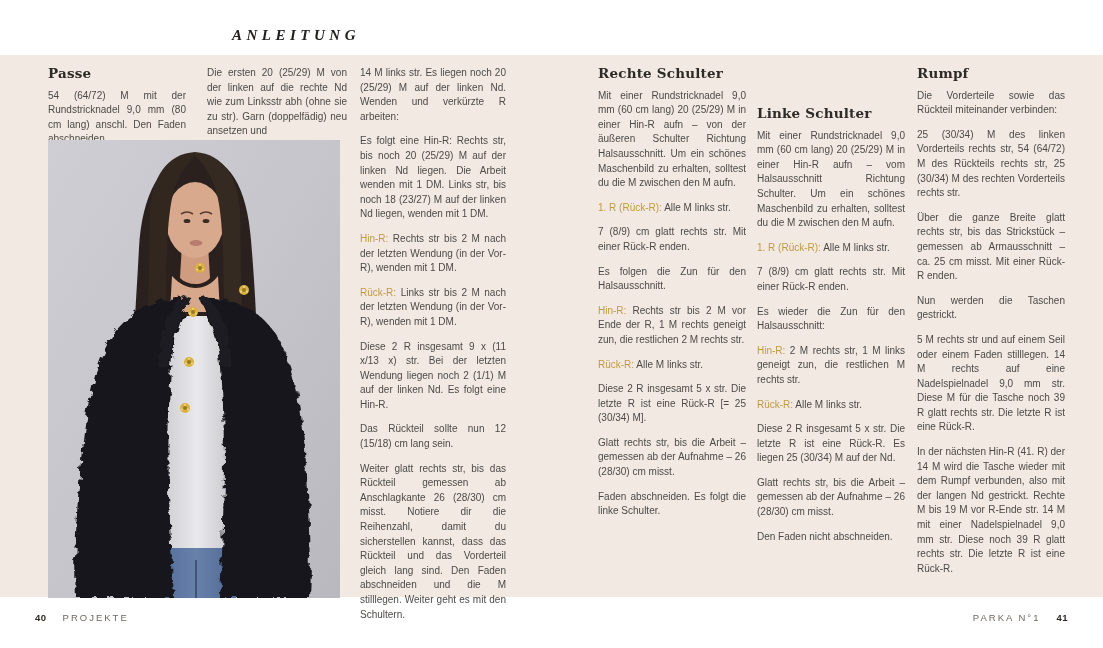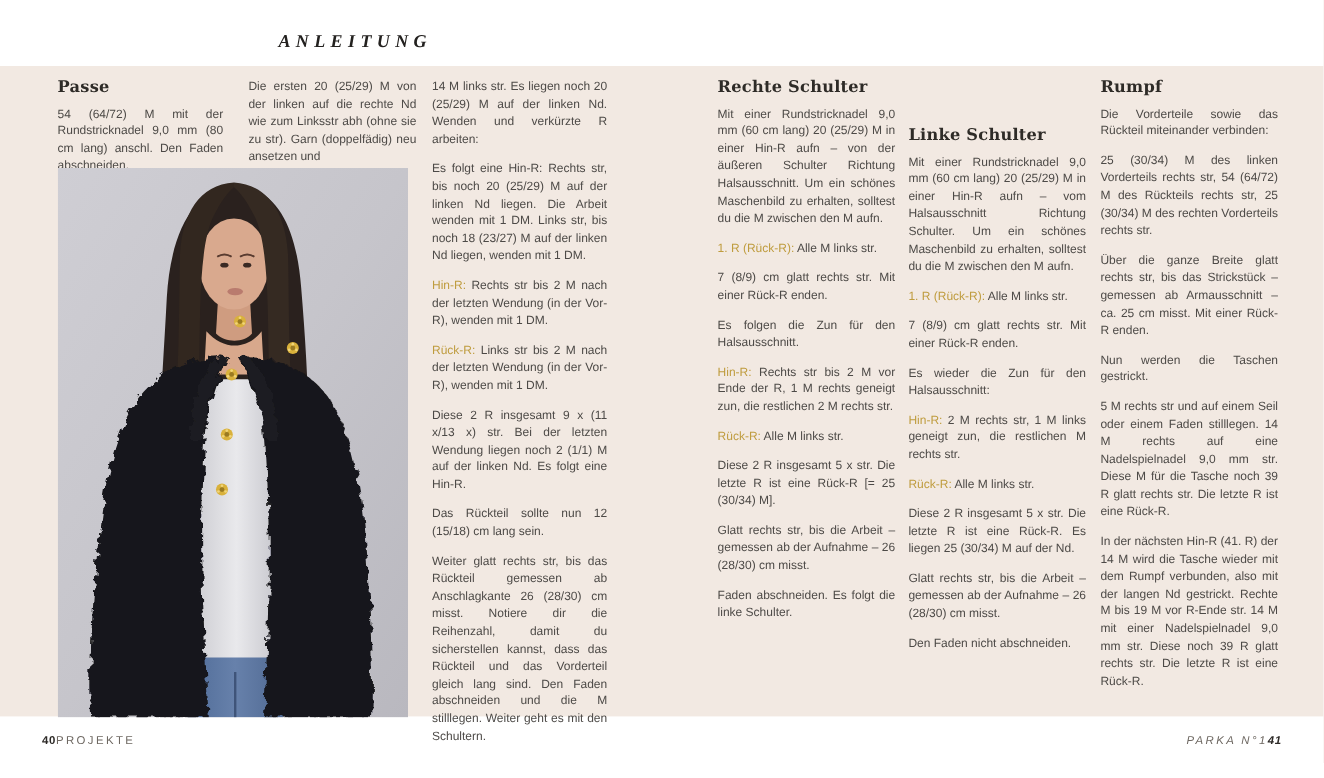--- a/index.html
+++ b/index.html
@@ -38,22 +38,22 @@
     position:absolute; left:48px; top:140px; width:292px; height:458px;
     overflow:hidden;
   }
   .photo svg { display:block; }
   .footer {
     position:absolute; left:0; top:612px; width:1103px; height:16px;
     font-size:9.5px; color:#6e6862;
   }
   .footer .num { font-weight:bold; color:#2c2926; letter-spacing:0.5px; }
   .footer .sect { letter-spacing:2px; }
-  .footer-left  { position:absolute; left:35px;  top:0; display:flex; align-items:baseline; }
-  .footer-right { position:absolute; right:35px; top:0; display:flex; gap:0; align-items:flex-start;font-style:italic; }
+  .footer-left  { position:absolute; left:35px;  top:0; display:flex; gap:16px; align-items:baseline; }
+  .footer-right { position:absolute; right:35px; top:0; display:flex; gap:16px; align-items:flex-start; }
 </style>
 </head>
 <body>
 
 <div class="content-band"></div>
 
 <div class="header-title">ANLEITUNG</div>
 
 <div class="col" id="col0">
     <h3>Passe</h3>

